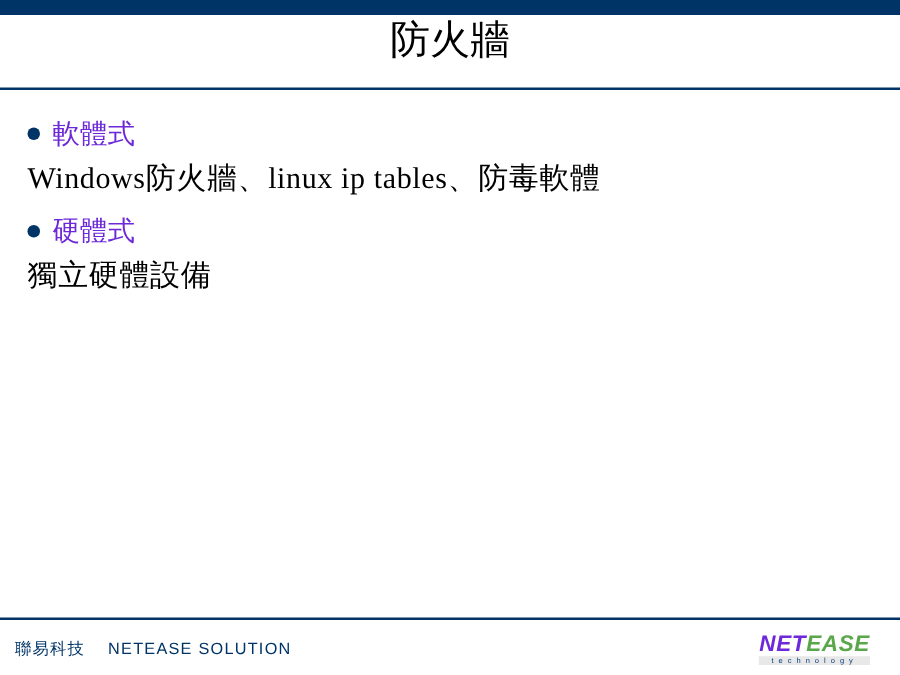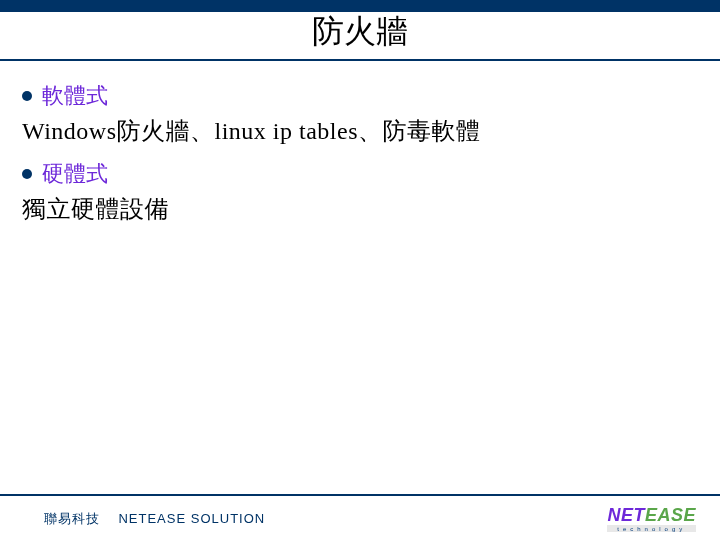--- a/index.html
+++ b/index.html
@@ -1,29 +1,29 @@
 <!DOCTYPE html>
 <html><head>
 <meta charset="utf-8">
 <style>
   * { box-sizing: border-box; margin: 0; padding: 0; }
   html, body { width: 720px; height: 540px; font-family: "Microsoft JhengHei", "PMingLiU", "SimSun", serif; background: #ffffff; }
   .slide { position: relative; width: 720px; height: 540px; }
   .topbar { position: absolute; top: 0; left: 0; width: 100%; height: 12px; background: #003366; }
   .title-wrap { position: relative; text-align: center; padding-top: 6px; }
-  .title { display: inline-block; font-family: "PMingLiU", "SimSun", serif; font-size: 32px; color: #000; padding: 4px 8px 5px 8px; }
+  .title { display: inline-block; font-family: "PMingLiU", "SimSun", serif; font-size: 32px; color: #000; padding: 4px 8px 16px 8px; }
   .title-underline { position: absolute; left: 0; right: 0; bottom: -2px; height: 2px; background: #003366; }
   .content { padding: 18px 22px 0 22px; }
   .heading { display: flex; align-items: center; margin-top: 4px; margin-bottom: 4px; }
   .bullet-dot { width: 10px; height: 10px; border-radius: 50%; background: #003366; margin-right: 10px; flex-shrink: 0; }
   .heading-text { font-family: "DFKai-SB", "KaiTi", "PMingLiU", serif; font-size: 22px; color: #6d28d9; }
   .body-line { font-family: Liberation Serif, serif; font-size: 24px; color: #000; margin: 2px 0 12px 0; letter-spacing: 0.5px; }
   .footer { position: absolute; left: 0; right: 0; bottom: 0; height: 46px; }
   .foot-rule { position: absolute; left: 0; right: 0; top: 0; height: 2px; background: #003366; }
-  .foot-left { position: absolute; left: 44px; bottom: 12px; font-family: "Arial Narrow", "DFKai-SB", sans-serif; font-size: 13px; letter-spacing: 1px; color: #003366; }
+  .foot-left { position: absolute; left: 12px; bottom: 12px; font-family: "Arial Narrow", "DFKai-SB", sans-serif; font-size: 13px; letter-spacing: 1px; color: #003366; }
   .foot-left .cn { font-family: "DFKai-SB", "KaiTi", serif; }
   .foot-logo { position: absolute; right: 24px; bottom: 8px; text-align: center; }
   .logo-main { font-family: Arial, sans-serif; font-weight: 800; font-style: italic; font-size: 18px; letter-spacing: 0.5px; line-height: 1; }
   .logo-main .n1 { color: #6d28d9; }
   .logo-main .n2 { color: #5aa64a; }
   .logo-sub { font-family: Arial, sans-serif; font-size: 6px; letter-spacing: 4px; color: #003a7a; background: linear-gradient(#e8e8e8,#e8e8e8); padding: 1px 2px 0 2px; margin-top: 1px; }
 </style>
 </head>
 <body>
 

